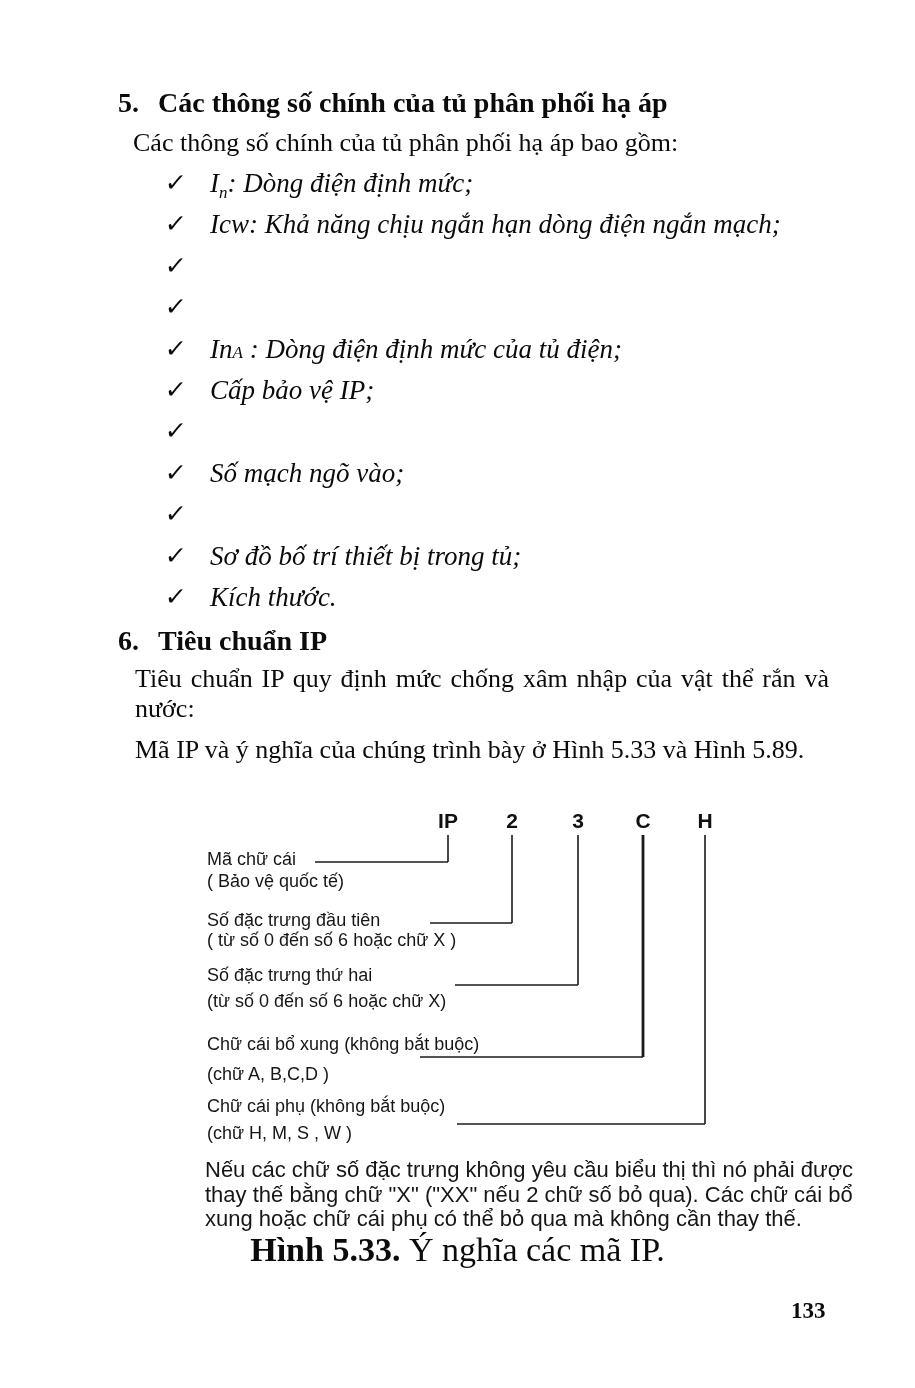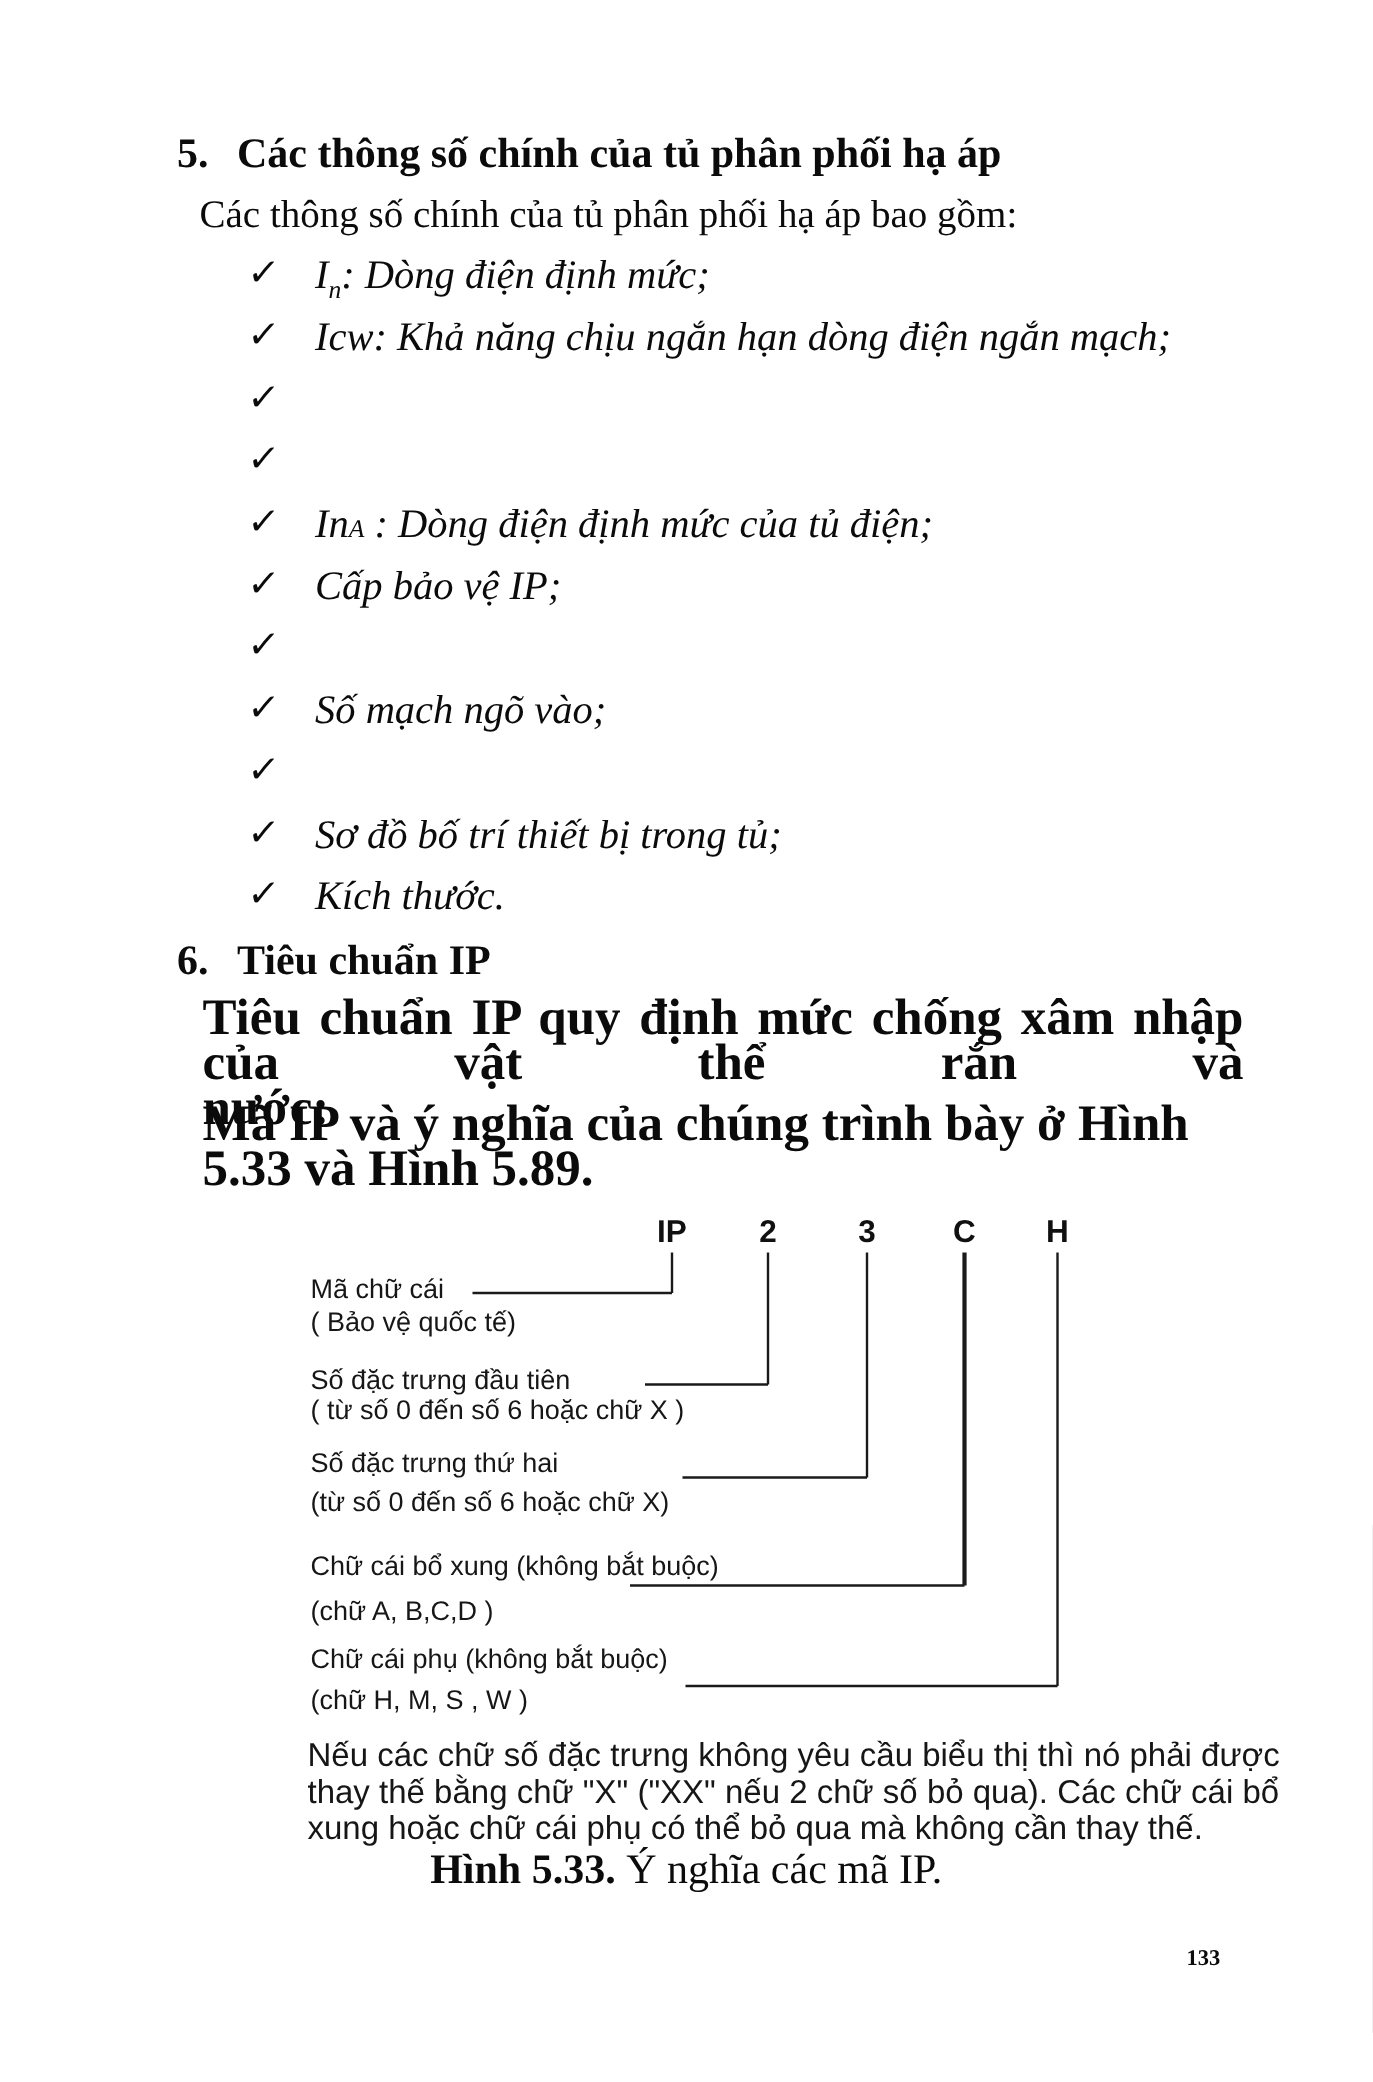--- a/index.html
+++ b/index.html
@@ -13,21 +13,21 @@
     overflow: hidden;
   }
   .abs { position: absolute; }
 
   
   .heading { display: flex; font-weight: bold; font-size: 28px; line-height: 30px; }
   .heading .num { width: 40px; flex: 0 0 40px; }
 
   
   .intro { font-size: 26px; line-height: 30px; }
-  .para  { font-size: 34px; line-height: 30px; width: 694px; font-weight: bold; }
+  .para  { font-size: 26px; line-height: 30px; width: 694px; }
   .jline { text-align: justify; text-align-last: justify; }
 
   
   .checklist { list-style: none; margin: 0; padding: 0; }
   .checklist li { display: flex; height: 41.4px; align-items: flex-start; }
   .check { flex: 0 0 45px; width: 45px; font-size: 25px; line-height: 30px; transform: skewX(-6deg); }
   .li-text { font-size: 27px; line-height: 30px; white-space: nowrap; font-style: italic; }
   .li-text sub { font-size: 17px; line-height: 0; }
   .small-cap { font-size: 17px; }
 
@@ -48,25 +48,25 @@
 
   .fig-note {
     font-family: "Liberation Sans", sans-serif;
     font-size: 22px; line-height: 24.6px;
     color: #161616;
     white-space: nowrap;
   }
   .fig-caption {
     width: 100%;
     text-align: center;
-    font-size: 28px;
+    font-size: 34px;
   }
   .fig-caption .cap-label { font-weight: bold; }
 
-  .page-number { font-size: 15px; font-weight: bold; }
+  .page-number { font-size: 23px; font-weight: bold; }
 </style>
 </head>
 <body>
 
 <div class="page">
 
   <div class="abs heading" style="left:118px; top:88px;">
     <span class="num">5.</span>
     <span>Các thông số chính của tủ phân phối hạ áp</span>
   </div>

